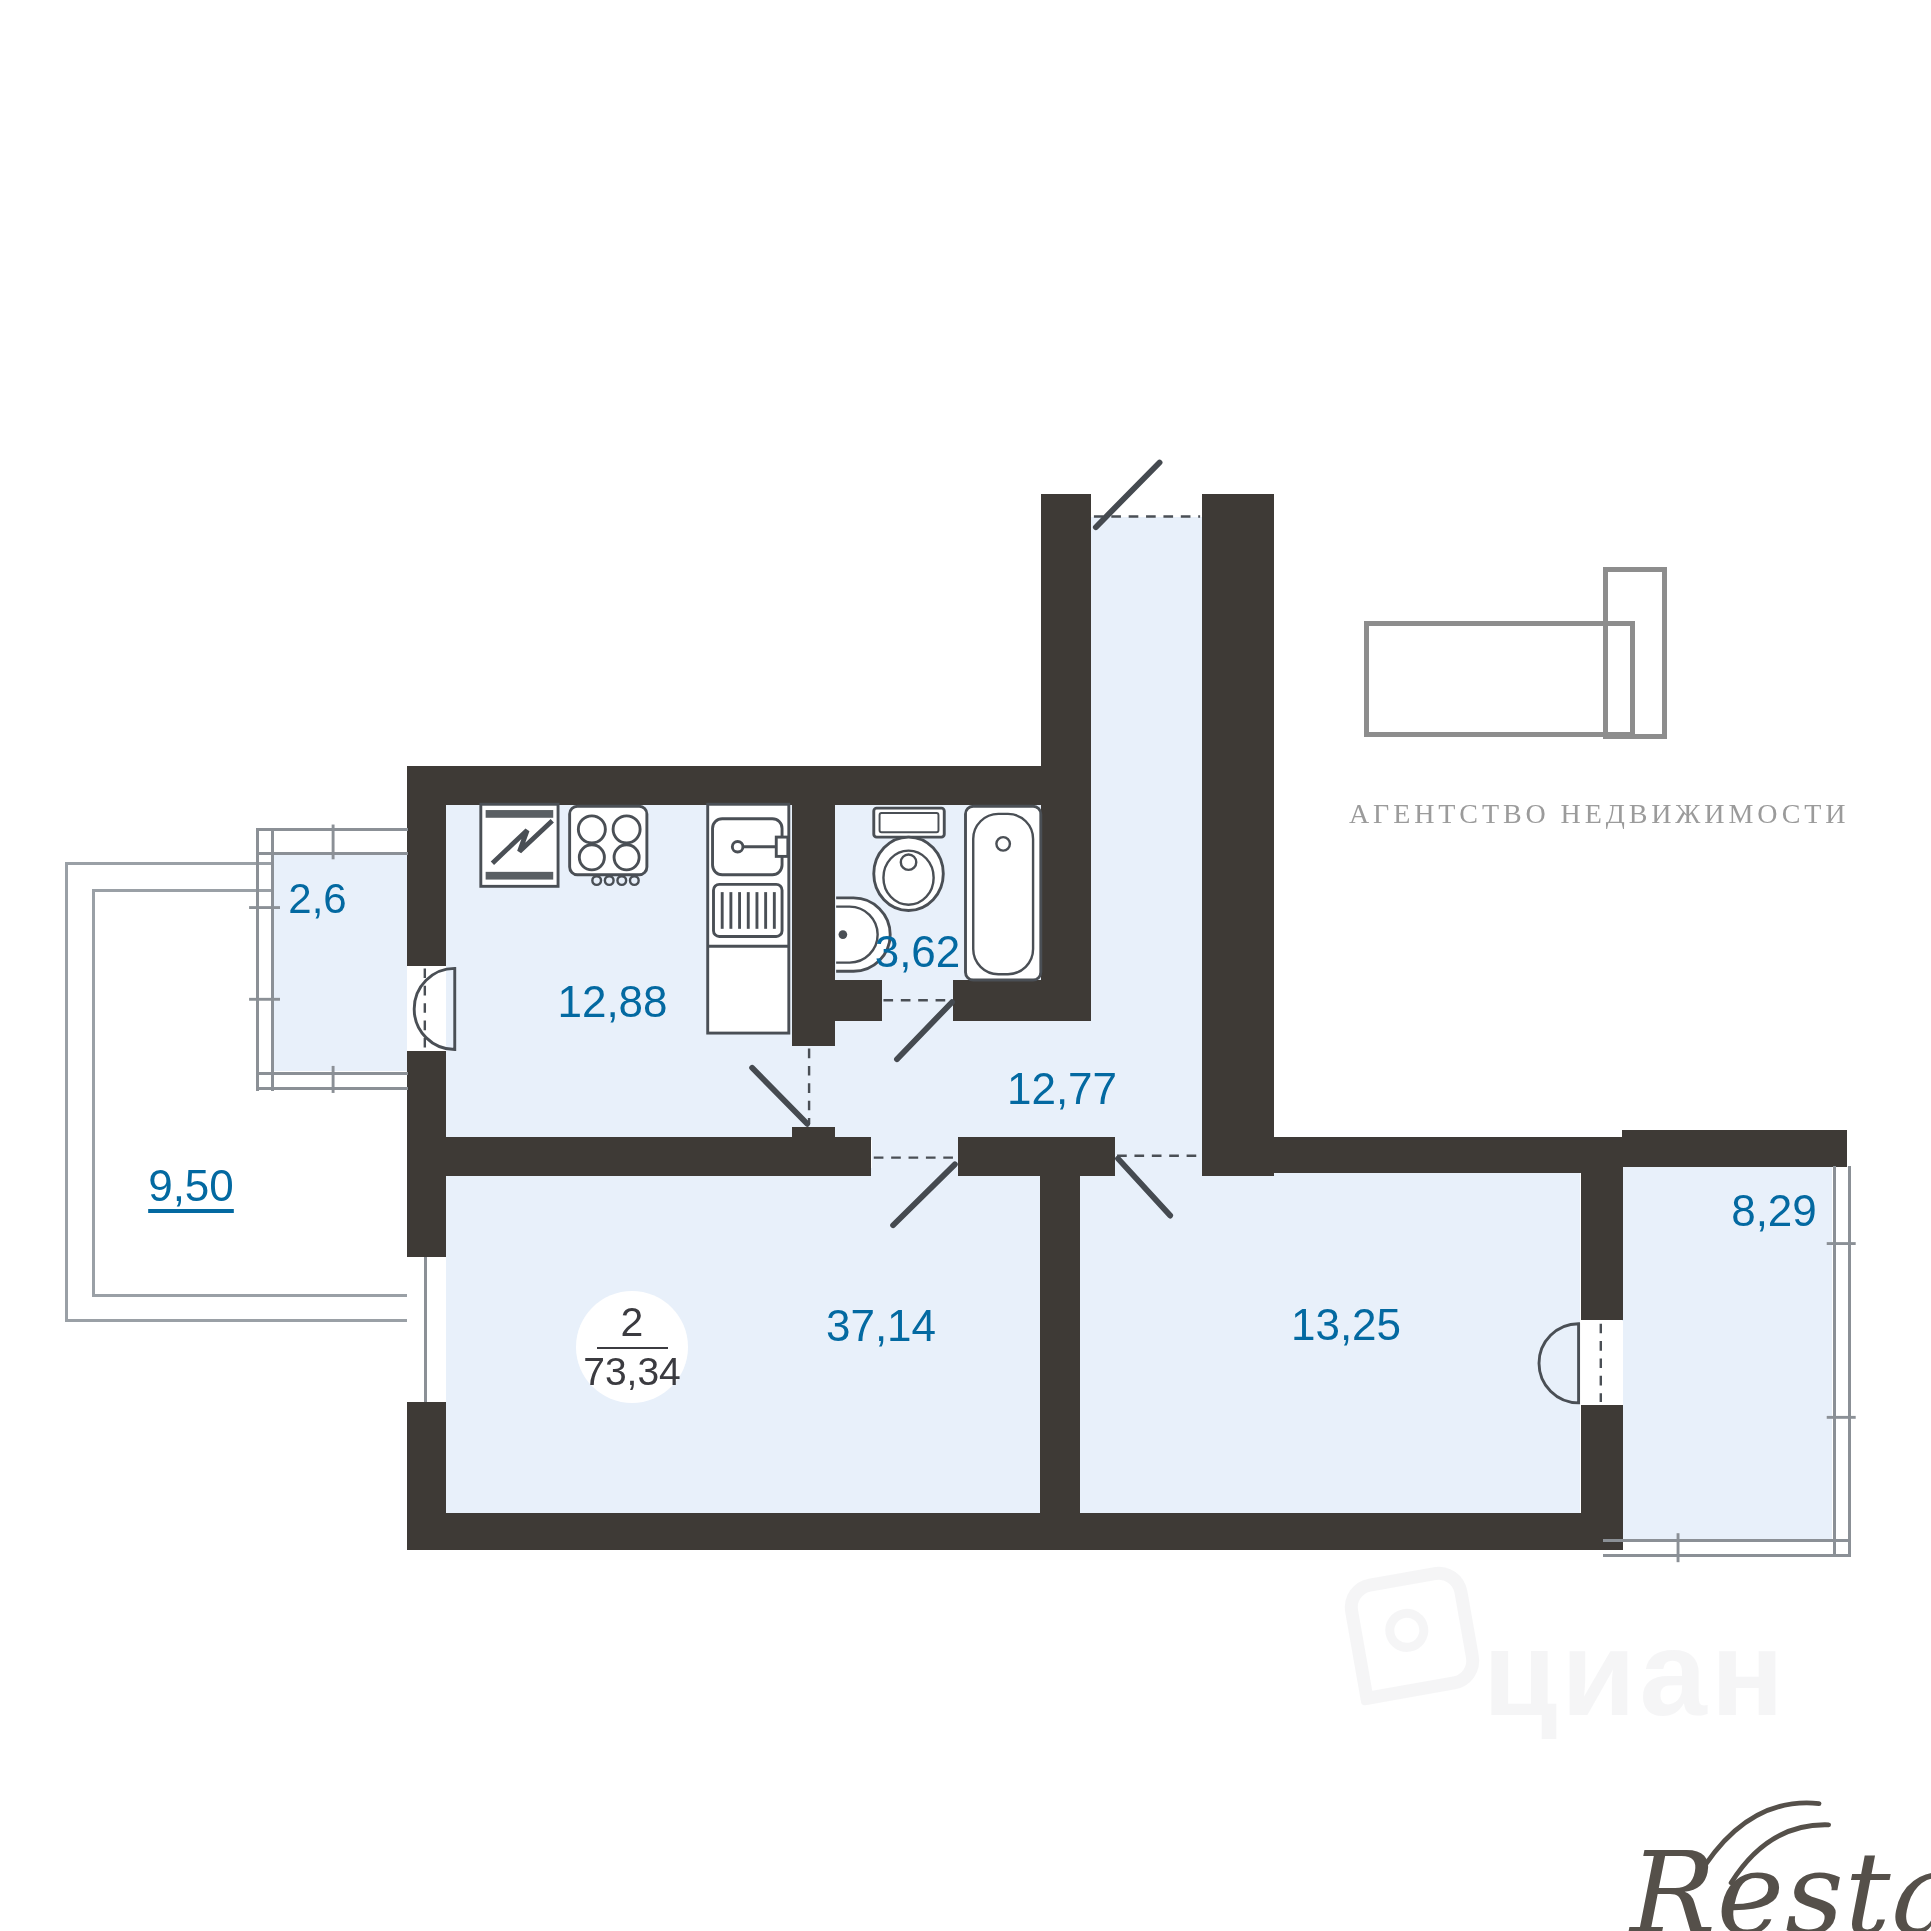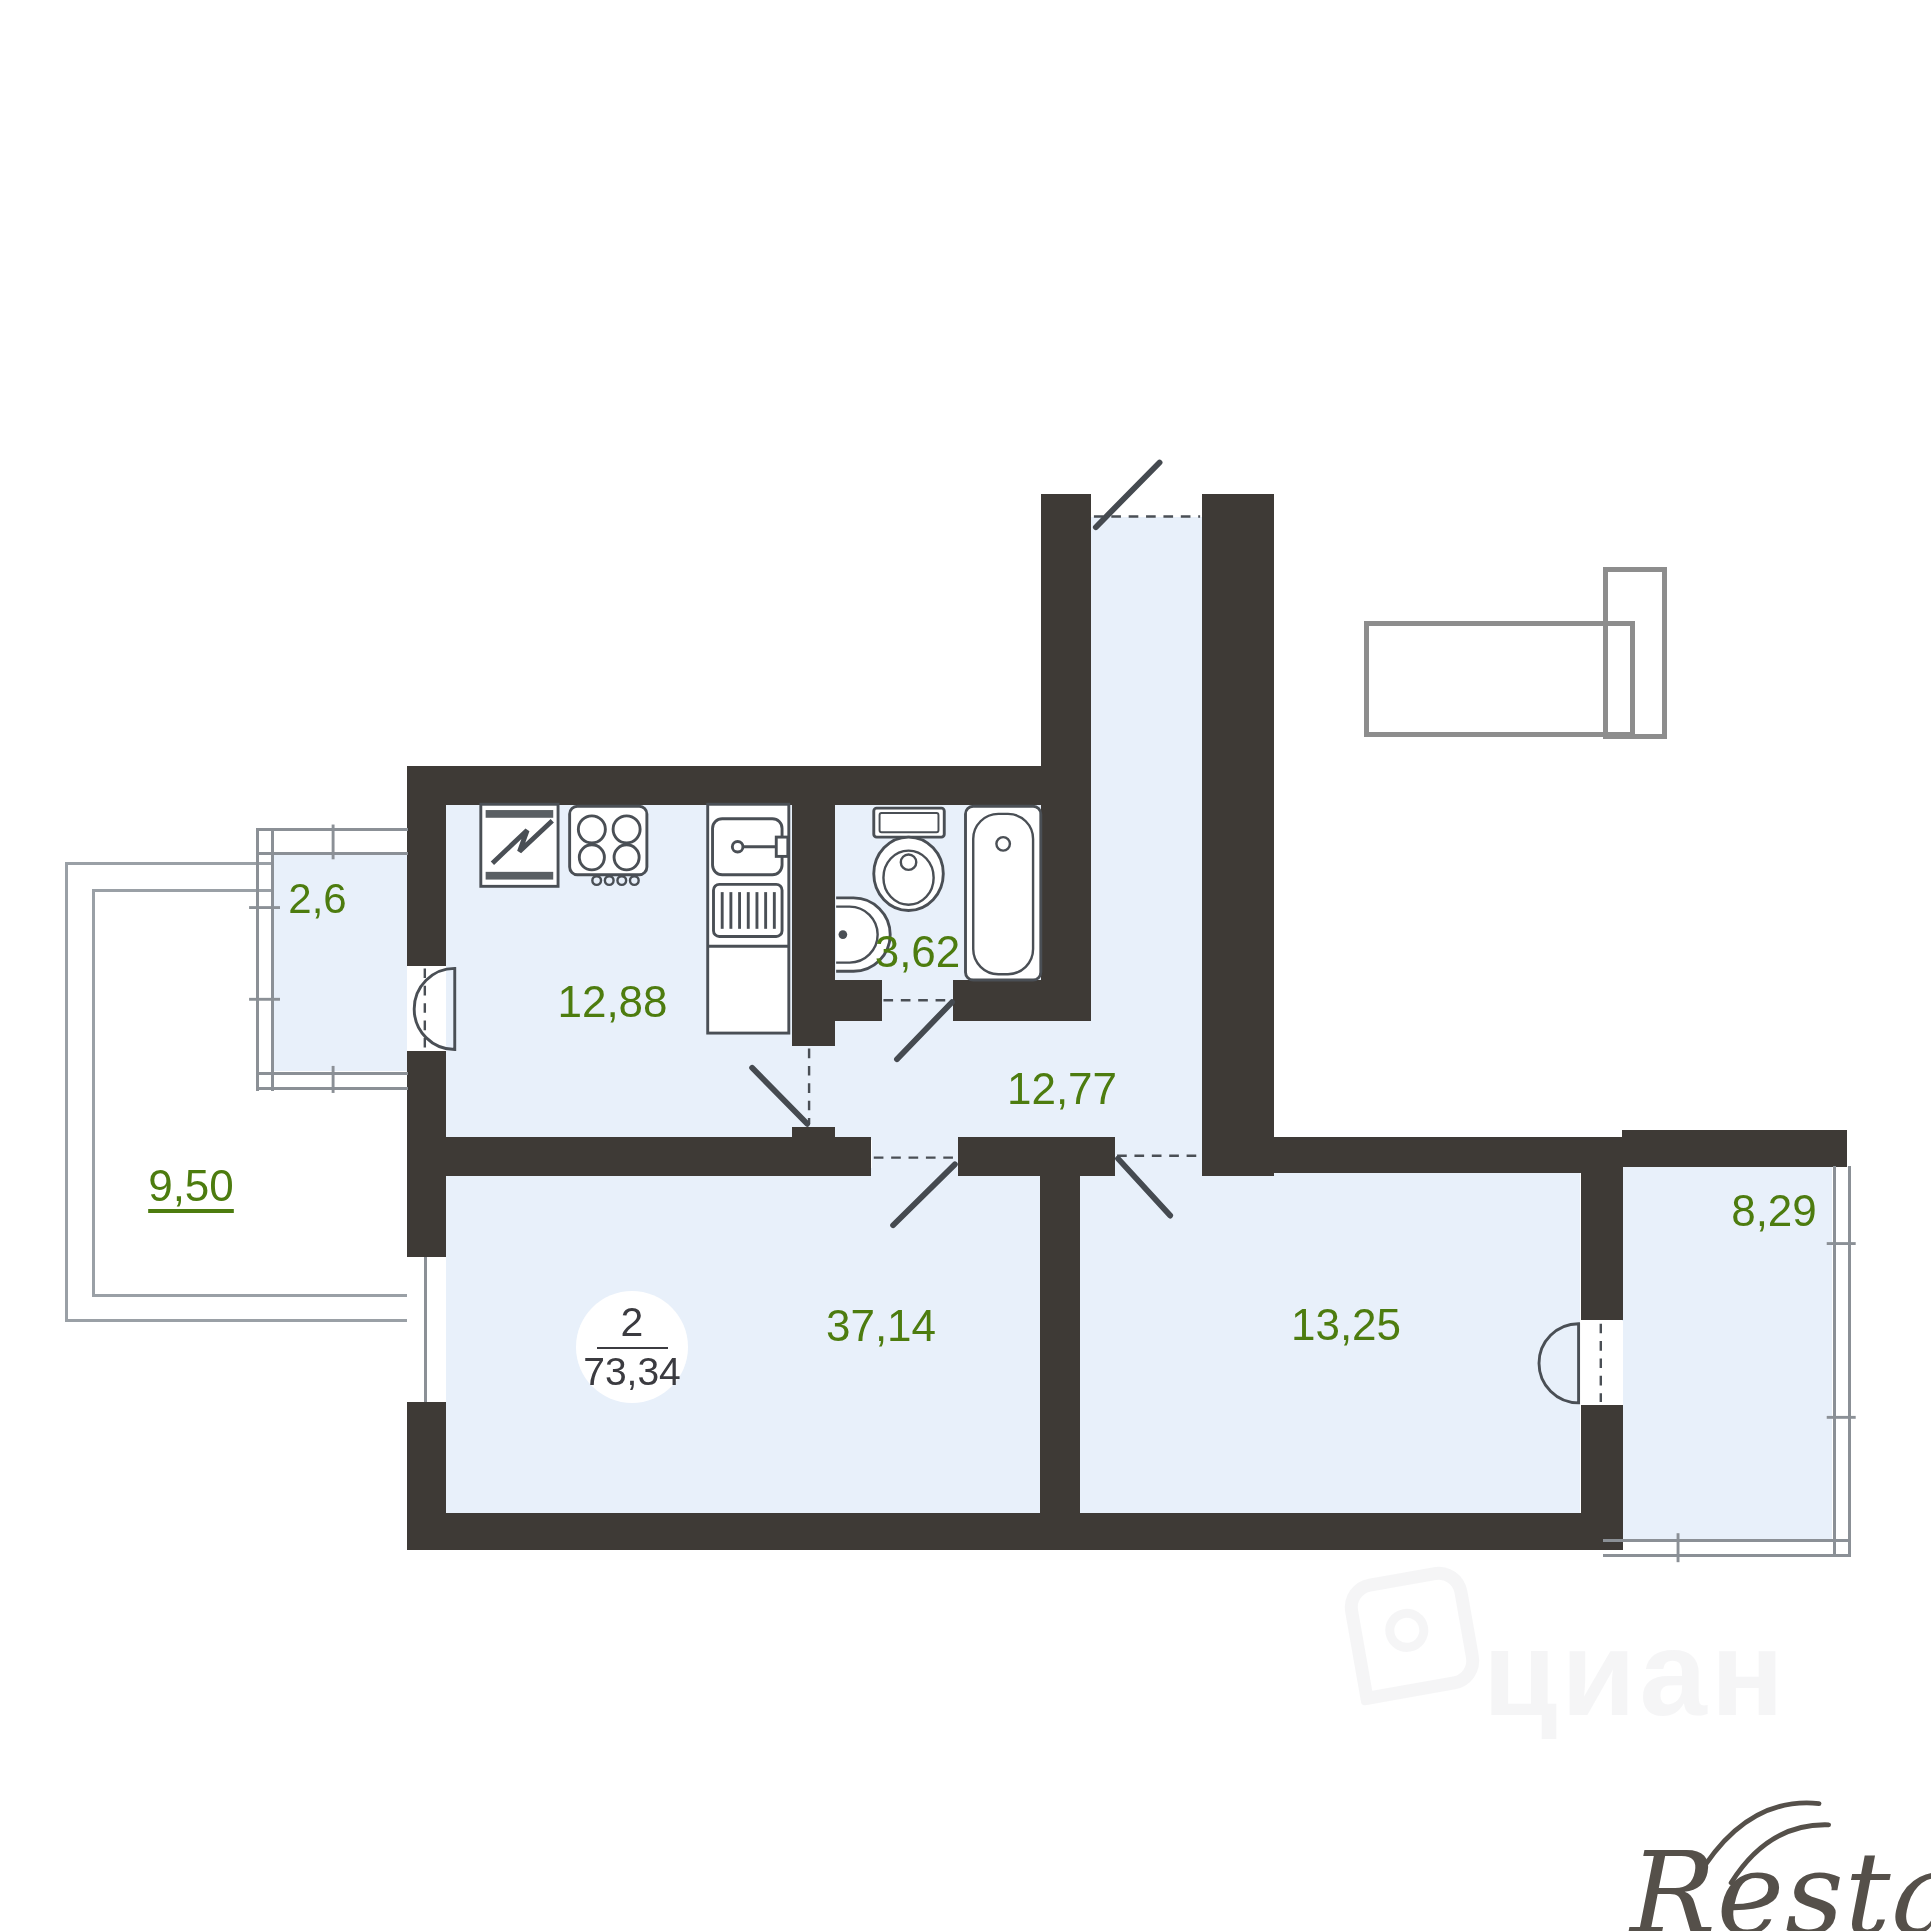--- a/index.html
+++ b/index.html
@@ -6,21 +6,21 @@
   #canvas{position:relative;width:1931px;height:1931px;background:#ffffff;overflow:hidden;
           font-family:"Liberation Sans",sans-serif;}
   .fill{position:absolute;background:#e8f0fa;z-index:1;}
   .wall{position:absolute;background:#3e3a36;z-index:2;}
   .gap{position:absolute;background:#e8f0fa;z-index:3;}
   .gapw{position:absolute;background:#ffffff;z-index:3;}
   .tline{position:absolute;background:#9aa0a6;z-index:1;}
   .gline{position:absolute;background:#8b9096;z-index:3;}
   .winline{position:absolute;background:#8b9096;z-index:4;}
   #fixtures{position:absolute;left:0;top:0;z-index:5;pointer-events:none;}
-  .area-label{position:absolute;z-index:6;color:#4d7c0f;font-size:44px;text-align:center;white-space:nowrap;}
+  .area-label{position:absolute;z-index:6;color:#0369a1;font-size:44px;text-align:center;white-space:nowrap;}
   .area-label.small{font-size:42px;}
   .underlined{text-decoration:underline;text-underline-offset:7.7px;}
   #badge{position:absolute;left:576px;top:1291px;width:112px;height:112px;background:#ffffff;border-radius:50%;
          z-index:6;display:flex;flex-direction:column;align-items:center;justify-content:center;color:#3b3b40;}
   #badge .b-rooms{font-size:41px;line-height:1.1;}
   #badge .b-sep{width:71px;border-top:2.9px solid #3b3b40;margin:1.9px 0 2.9px 0;}
   #badge .b-area{font-size:39px;line-height:1.1;}
   
   .logo-rect{position:absolute;border:5.8px solid #8d8d8d;z-index:7;background:transparent;}
   #logo-name{position:absolute;left:1345px;top:682px;z-index:8;font-family:"Liberation Serif",serif;
@@ -210,19 +210,20 @@
   <div class="area-label" style="left:1687px;top:1186px;width:174px;">8,29</div>
 
   <div id="badge">
     <div class="b-rooms">2</div>
     <div class="b-sep"></div>
     <div class="b-area">73,34</div>
   </div>
 
   <div class="logo-rect" style="left:1364px;top:621px;width:261px;height:106px;"></div>
   <div class="logo-rect" style="left:1603px;top:567px;width:54px;height:162px;"></div>
+  <div id="logo-sub">АГЕНТСТВО НЕДВИЖИМОСТИ</div>
 
   <div id="wm-cian-pin"></div>
   <div id="wm-cian">циан</div>
   <div id="wm-restate">Restate</div>
 
 </div>
 
 
 </body></html>

